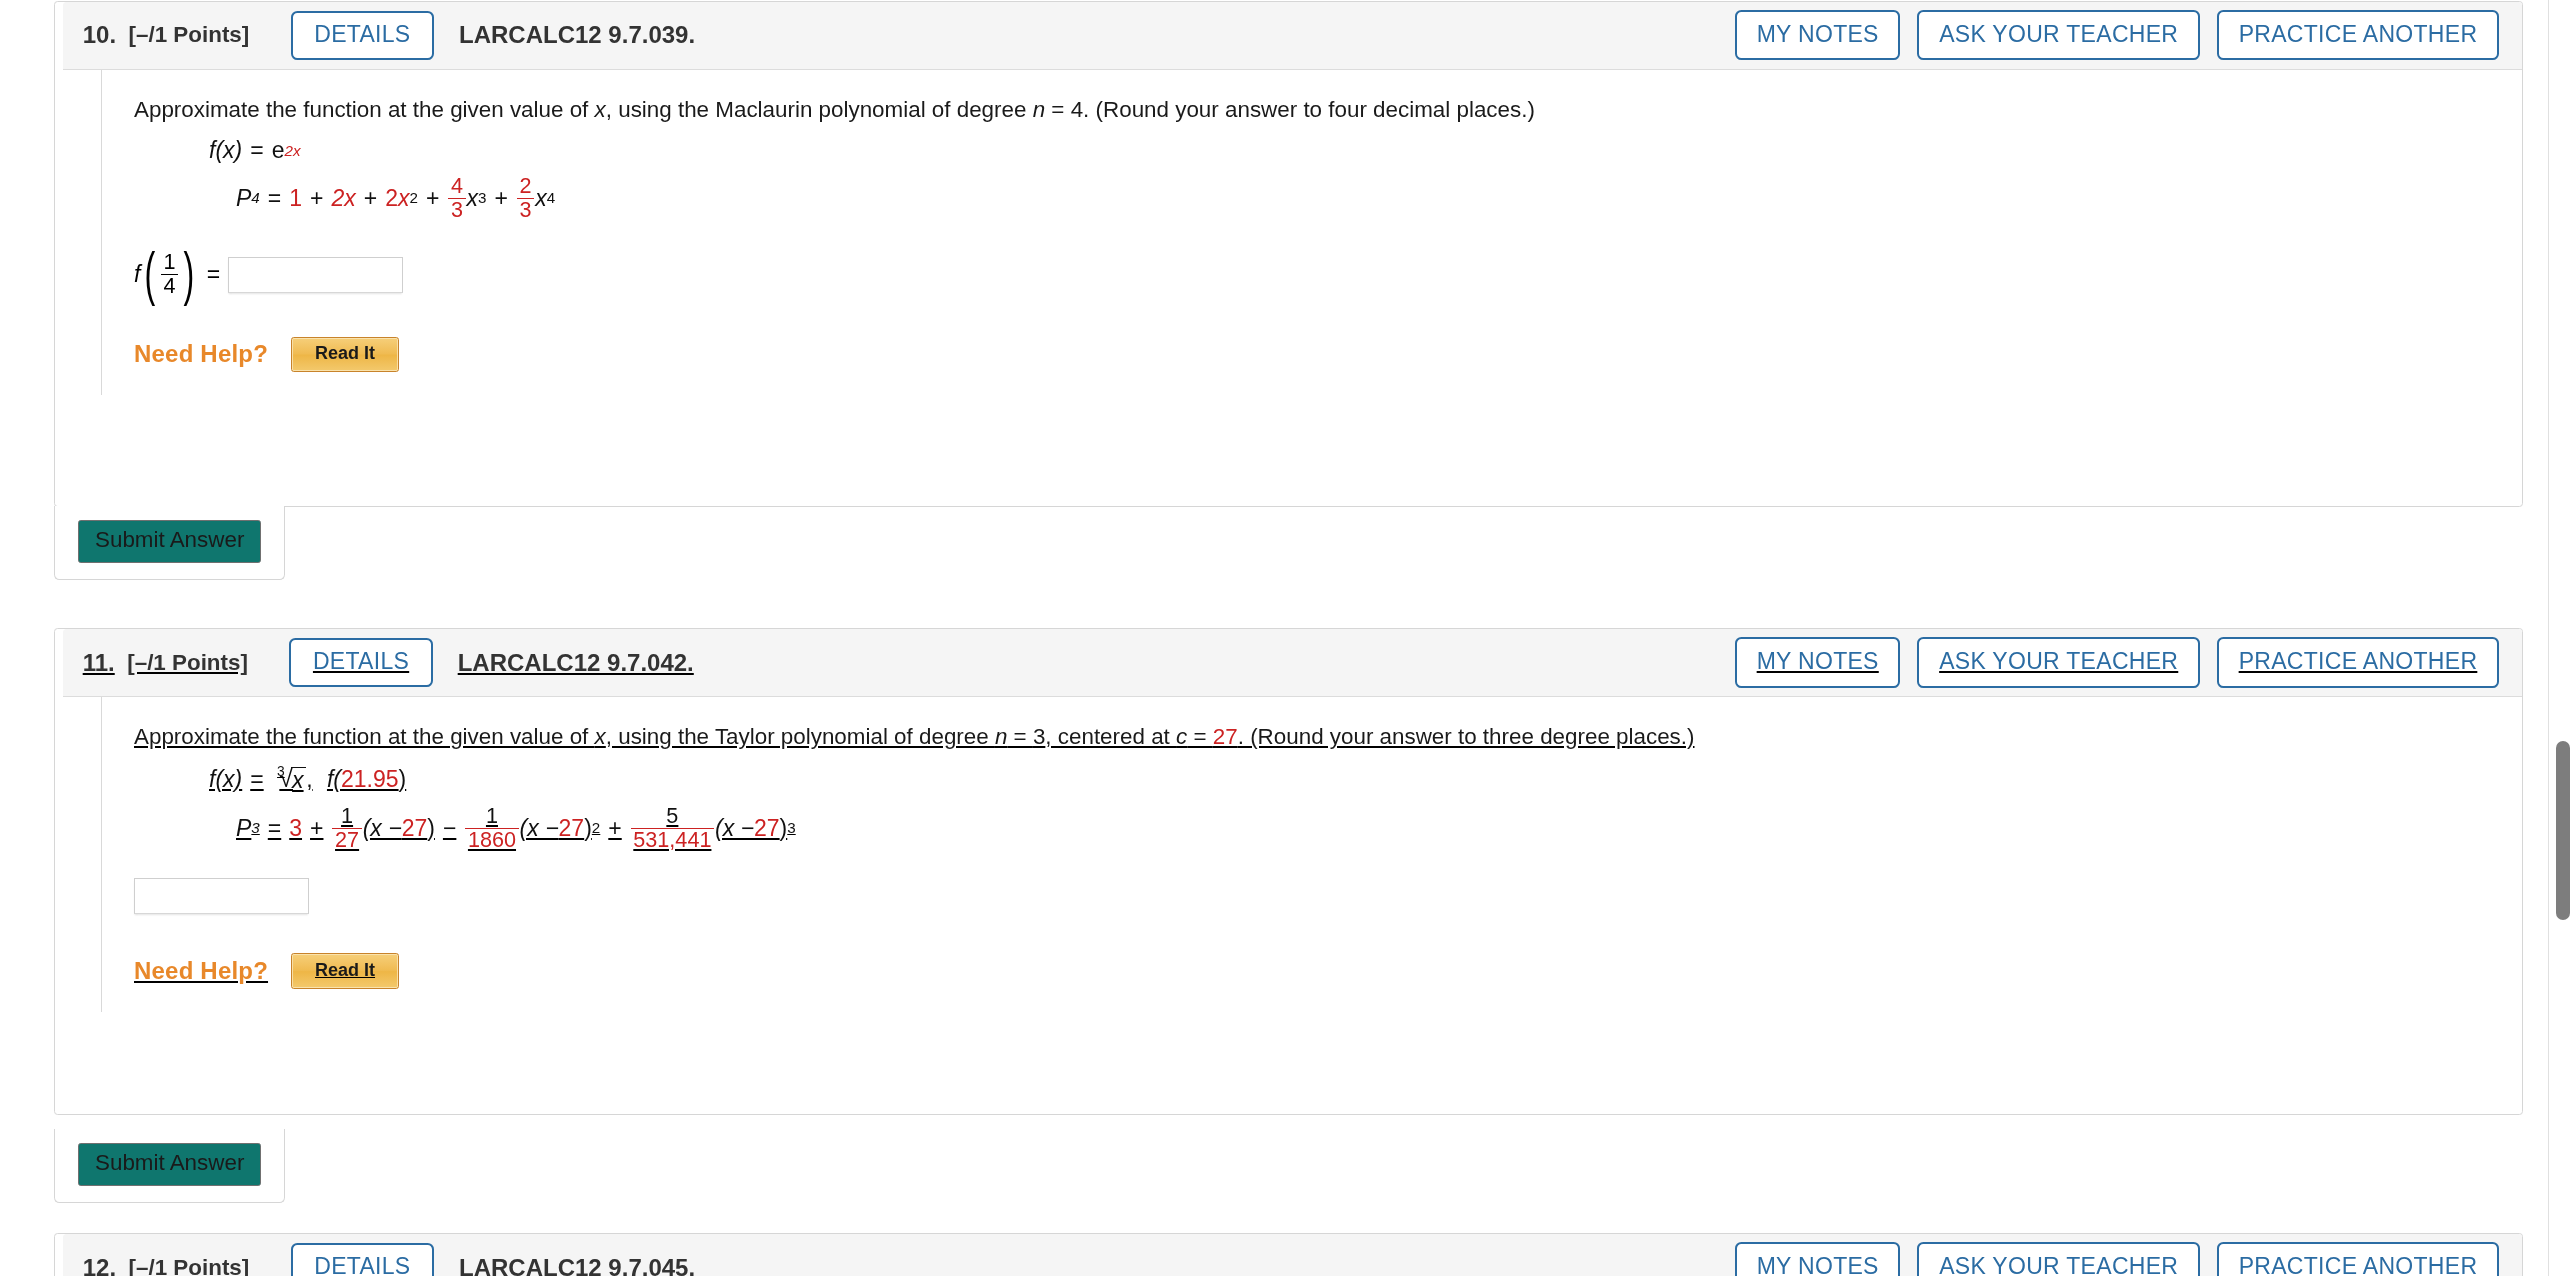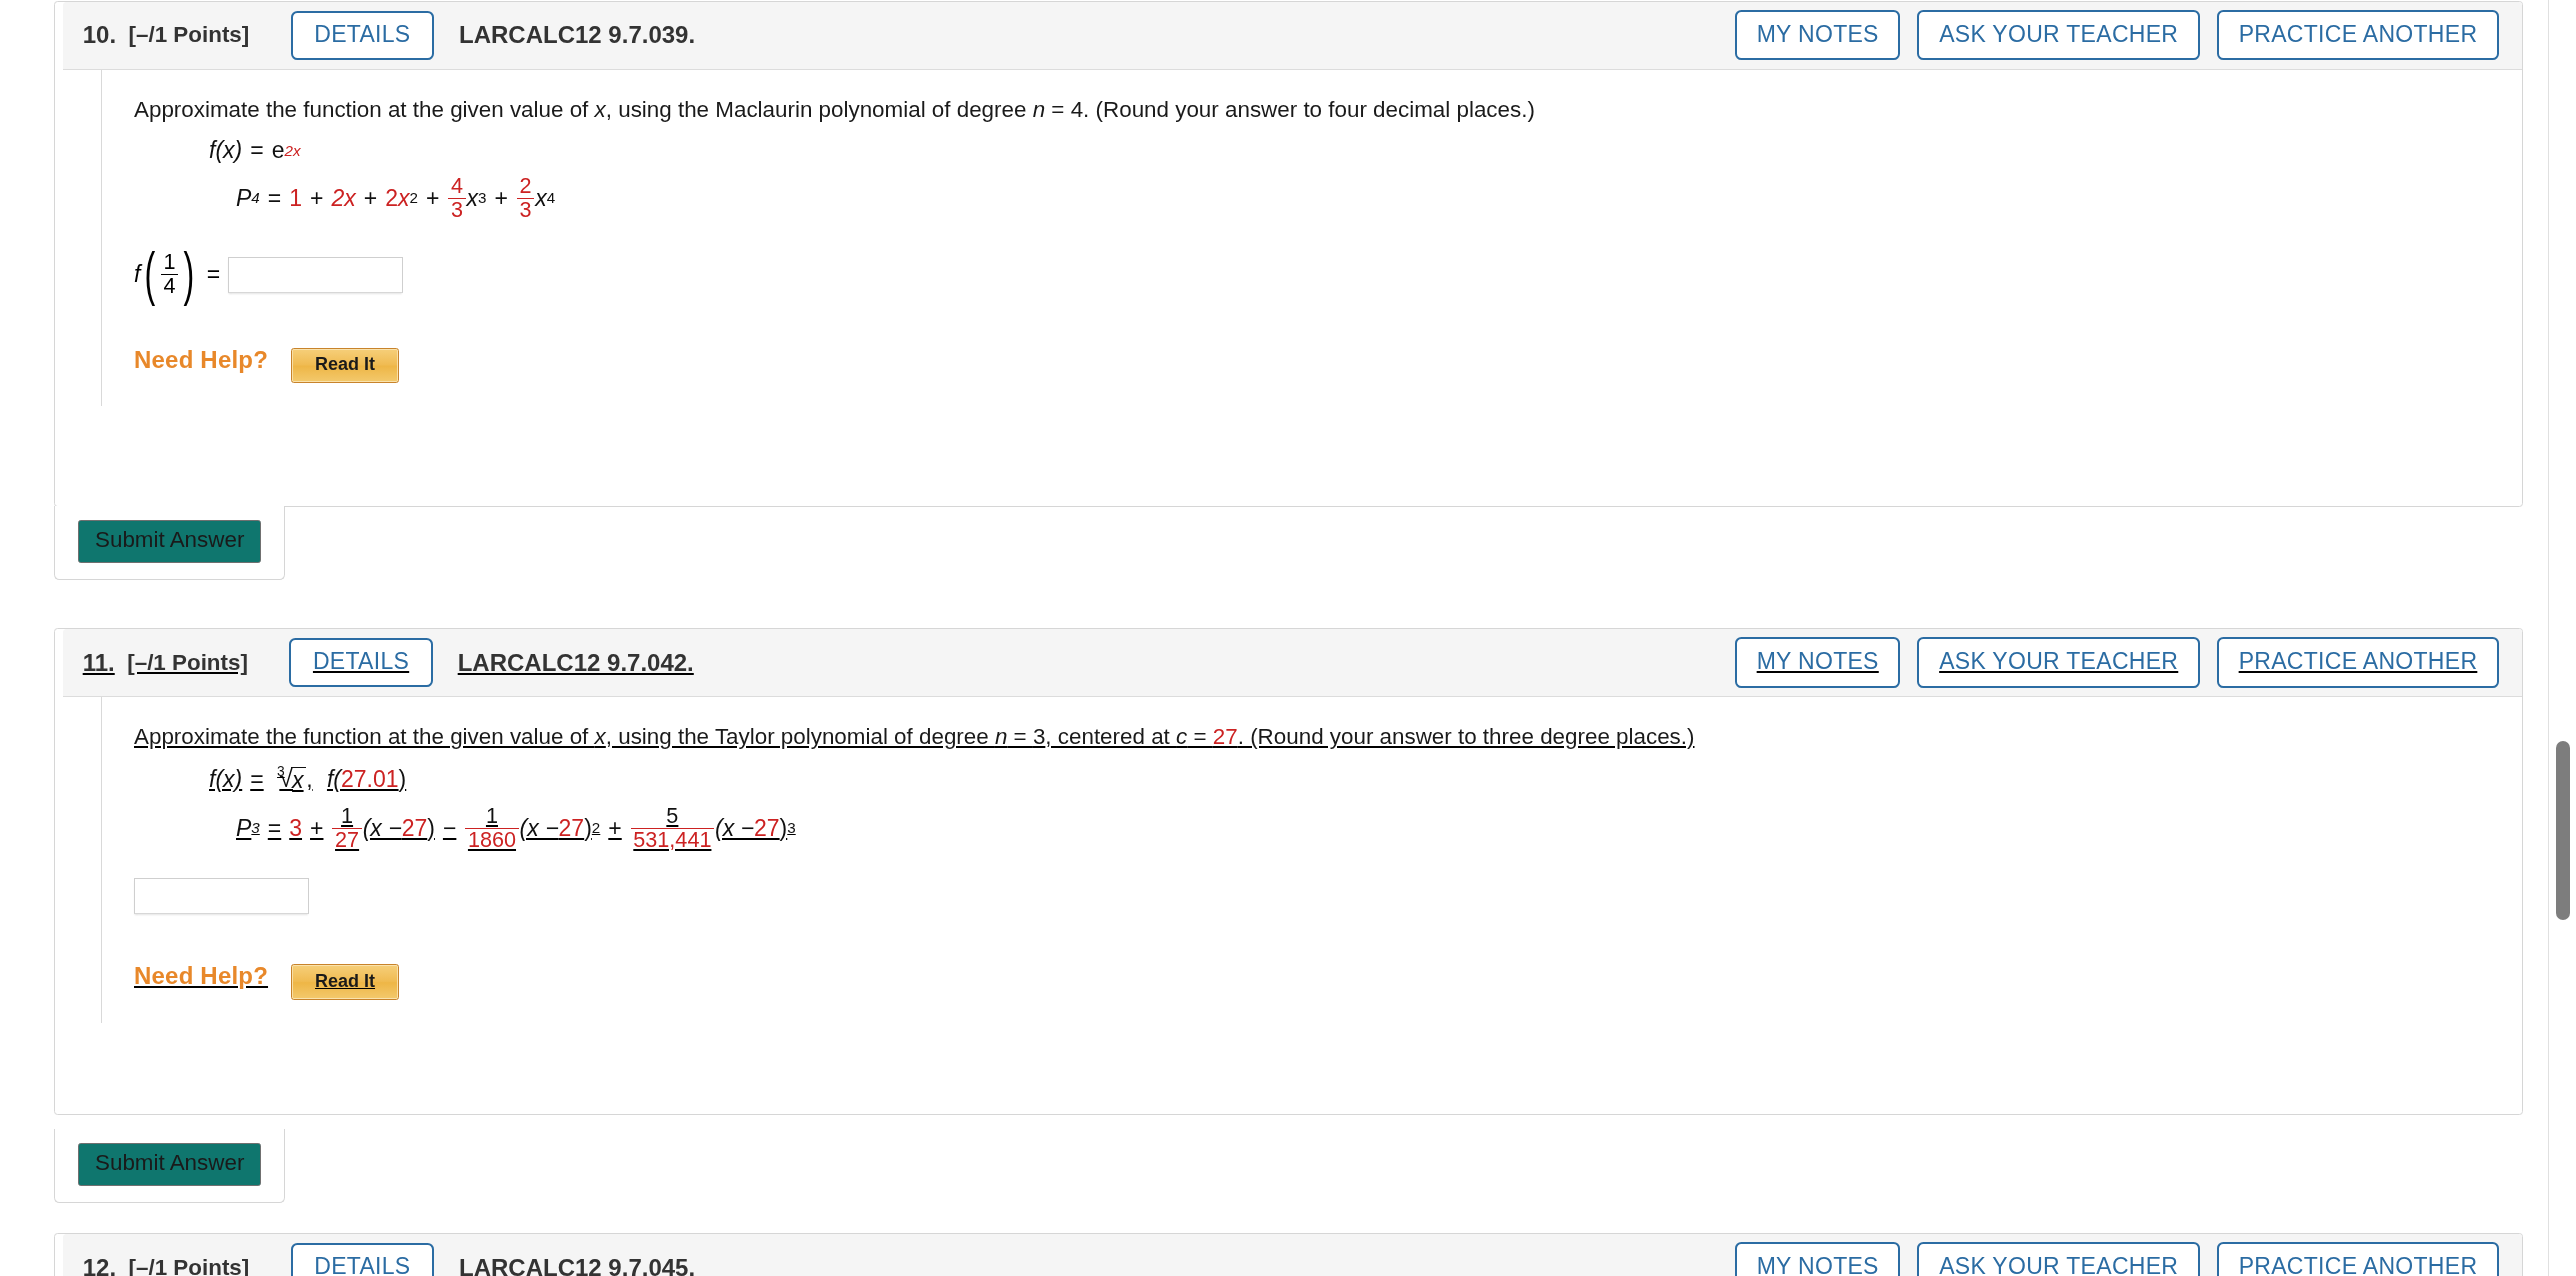--- a/index.html
+++ b/index.html
@@ -223,21 +223,20 @@
     border: 1.8px solid #c8832b;
     border-radius: 2.7px;
     padding: 5.4px 23px 6.3px 23px;
     font-size: 18px;
     font-weight: bold;
     color: #1a1a1a;
     cursor: pointer;
     box-shadow: inset 0 0 0 0.9px #fae3ad;
     font-family: "Liberation Sans", sans-serif;
     line-height: 1.2;
-    margin-top: 11px;
   }
 
   
   .submit-wrap {
     position: absolute;
     left: 54px;
     width: 231px;
     background: #ffffff;
     border: 0.9px solid #d6d6d6;
     border-top: none;
@@ -384,21 +383,21 @@
             <span class="mi">f(x)</span>
             <span class="op">=</span>
             <span class="radical">
               <span class="idx">3</span>
               <span class="rad-sign">√</span>
               <span class="rad-body ital">x</span>
             </span>
               <span>,</span>
             <span style="width:14.3px"></span>
             <span class="mi">f(</span>
-              <span class="red">27.01</span>
+              <span class="red">21.95</span>
               <span>)</span>
           </div>
 
           <div class="math-row" style="margin-left:27px;">
             <span class="mi">P</span>
               <span class="sub mi">3</span>
             <span class="op">=</span>
             <span class="red">3</span>
             <span class="op">+</span>
             <span class="frac">

